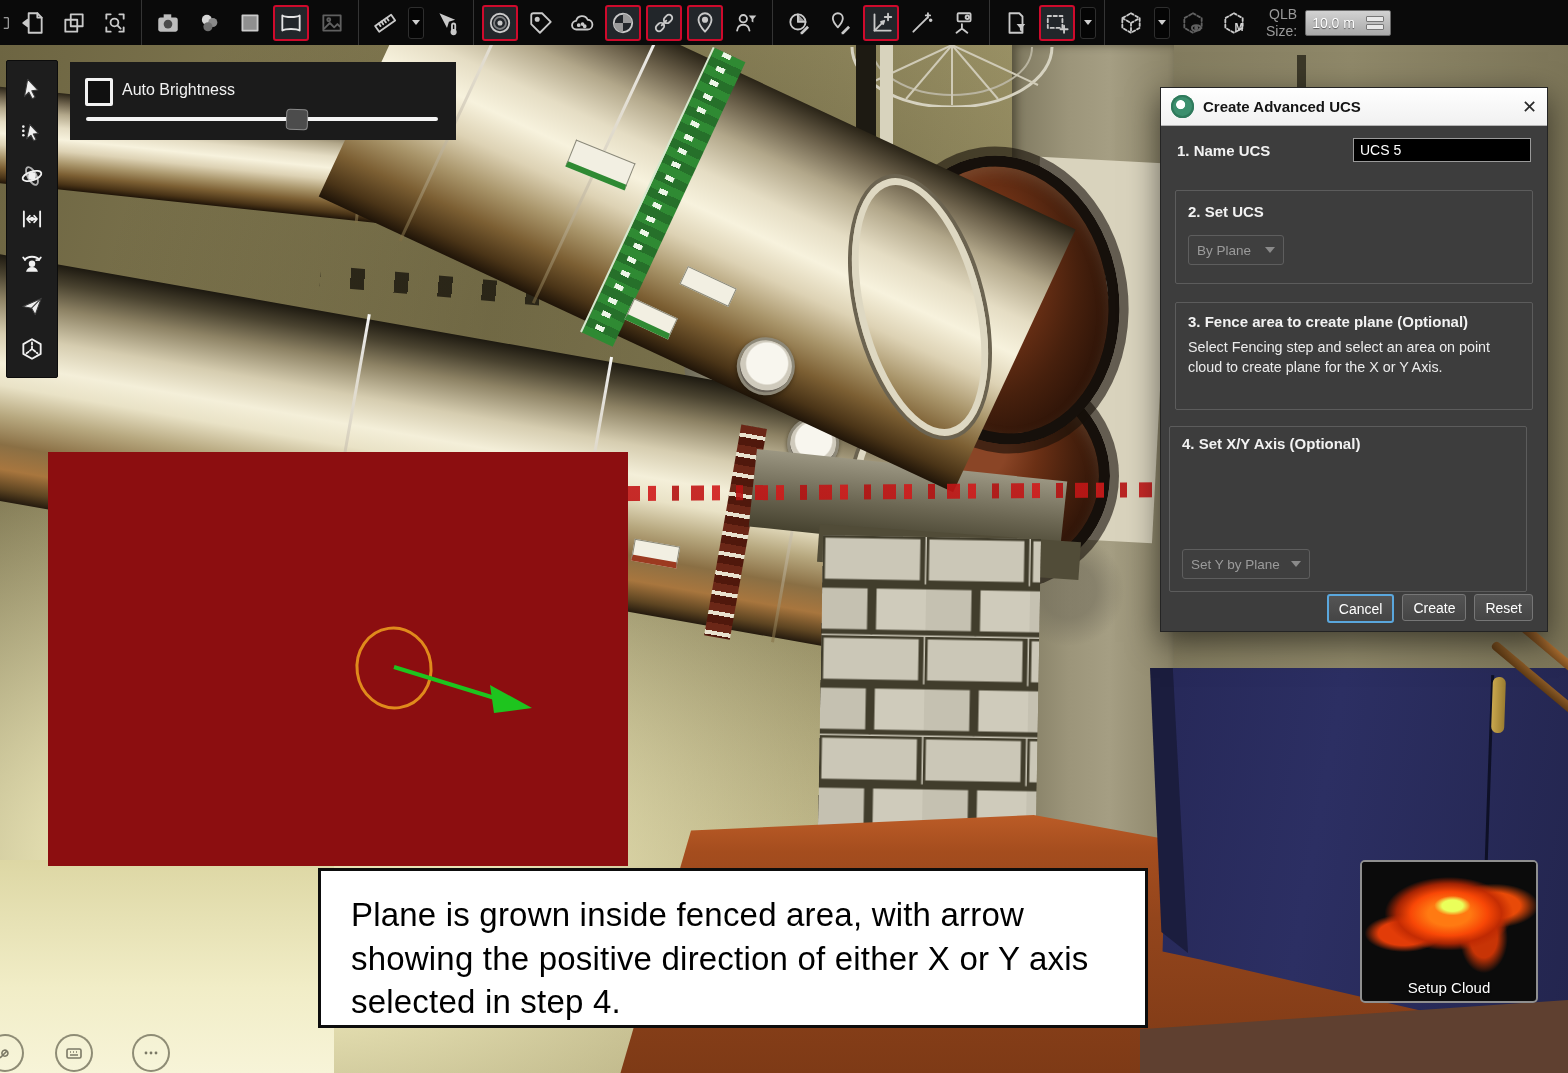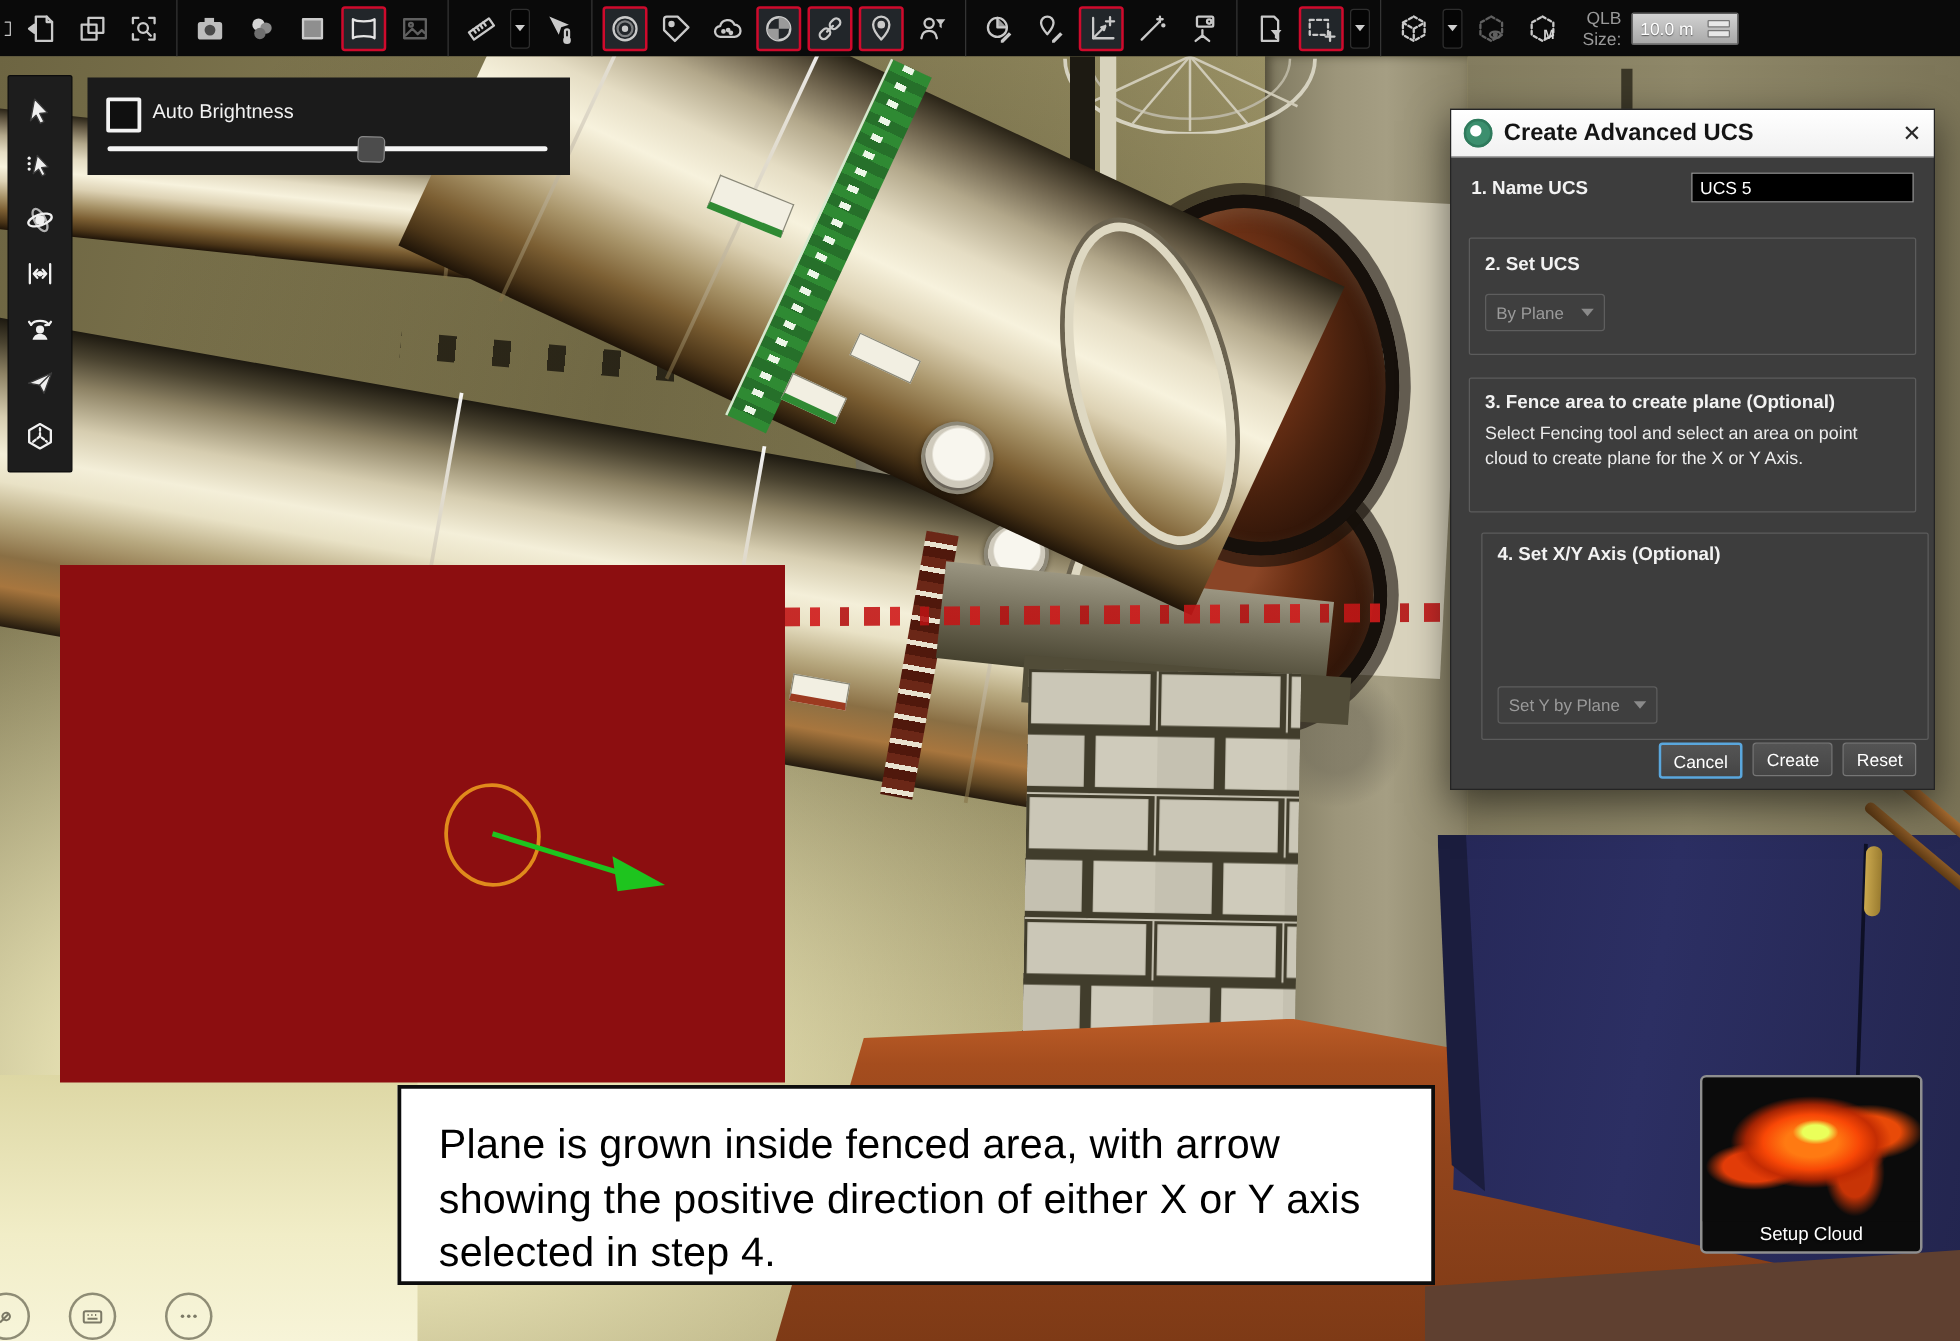--- a/index.html
+++ b/index.html
@@ -89,21 +89,21 @@
   .handle{left:1492px;top:632px;width:13px;height:56px;background:linear-gradient(90deg,#caa84e,#9a7c30);border-radius:6px;transform:rotate(2deg);}
   .copper{background:linear-gradient(180deg,#a86c30,#7a4c1e);height:9px;border-radius:4px;}
 
   .redplane{left:48px;top:452px;width:580px;height:414px;background:#8c0e10;z-index:20;}
   .axissvg{left:0;top:0;width:1568px;height:1028px;z-index:21;pointer-events:none;}
 
   
   .dlg{left:1160px;top:87px;width:386px;height:543px;background:#3d3d3d;border:1px solid #242424;box-shadow:0 10px 30px rgba(0,0,0,.55);z-index:45;}
   .dlg-h{position:absolute;left:0;top:0;right:0;height:38px;background:linear-gradient(180deg,#ffffff,#f1f1f1);display:flex;align-items:center;gap:9px;padding:0 10px;box-sizing:border-box;border-bottom:1px solid #b5b5b5;}
   .dlg-ico{width:23px;height:23px;border-radius:50%;background:radial-gradient(circle at 42% 42%,#ffffff 0 22%,#3c8f6e 26% 58%,#2a6a50 100%);box-shadow:inset 0 0 0 2px #2f7a5c;flex:none;}
-  .dlg-t{flex:1;color:#141414;font-size:19px;font-weight:600;}
+  .dlg-t{flex:1;color:#141414;font-size:15px;font-weight:600;}
   .dlg-x{color:#2a2a2a;font-size:18px;line-height:1;}
   .dlg-lbl{position:absolute;color:#f2f2f2;font-size:15px;font-weight:600;}
   .dlg-p{position:absolute;color:#ececec;font-size:14.3px;line-height:1.42;margin:0;}
   .dlg-sec{position:absolute;border:1px solid #5c5c5c;border-radius:2px;}
   .dlg-inp{position:absolute;width:178px;height:24px;background:#000000;border:1px solid #9a9a9a;color:#fff;font-size:14px;font-family:"Liberation Sans",sans-serif;padding:1px 6px;box-sizing:border-box;}
   .dsel{position:absolute;height:30px;background:#3f3f3f;border:1px solid #5e5e5e;border-radius:3px;color:#9b9b9b;font-size:13.5px;display:flex;align-items:center;justify-content:space-between;padding:0 8px;box-sizing:border-box;}
   .dsel .tri{width:0;height:0;border-left:5px solid transparent;border-right:5px solid transparent;border-top:6px solid #8a8a8a;margin-left:8px;}
   .dlg-btns{position:absolute;right:14px;top:506px;display:flex;gap:8px;}
   .dbtn{height:25px;background:linear-gradient(180deg,#545454,#454545);border:1px solid #767676;border-radius:3px;color:#fff;font-size:14px;display:flex;align-items:center;padding:0 10px;}
   .dbtn.focus{border:2px solid #5aa7dd;}
@@ -528,24 +528,24 @@
     <div class="dlg-sec" style="left:14px;top:102px;width:356px;height:92px;">
       <span class="dlg-lbl" style="left:12px;top:12px;">2. Set UCS</span>
       <div class="dsel" style="left:12px;top:44px;width:96px;">
         <span>By Plane</span>
           <span class="tri"></span>
       </div>
     </div>
 
     <div class="dlg-sec" style="left:14px;top:214px;width:356px;height:106px;">
       <span class="dlg-lbl" style="left:12px;top:10px;">3. Fence area to create plane (Optional)</span>
-      <p class="dlg-p" style="left:12px;top:34px;width:330px;">Select Fencing tool and select an area on point cloud to create plane for the X or Y Axis.</p>
-    </div>
-
-    <div class="dlg-sec" style="left:24px;top:338px;width:356px;height:164px;">
+      <p class="dlg-p" style="left:12px;top:34px;width:330px;">Select Fencing step and select an area on point cloud to create plane for the X or Y Axis.</p>
+    </div>
+
+    <div class="dlg-sec" style="left:8px;top:338px;width:356px;height:164px;">
       <span class="dlg-lbl" style="left:12px;top:8px;">4. Set X/Y Axis (Optional)</span>
       <div class="dsel" style="left:12px;top:122px;width:128px;">
         <span>Set Y by Plane</span>
           <span class="tri"></span>
       </div>
     </div>
 
     <div class="dlg-btns">
       <div class="dbtn focus">Cancel</div>
       <div class="dbtn">Create</div>

